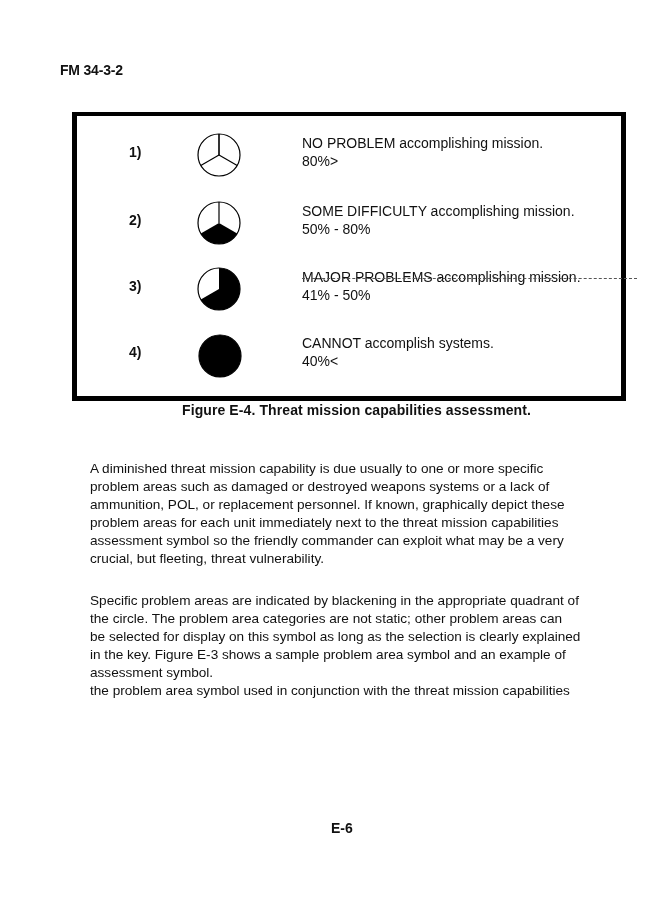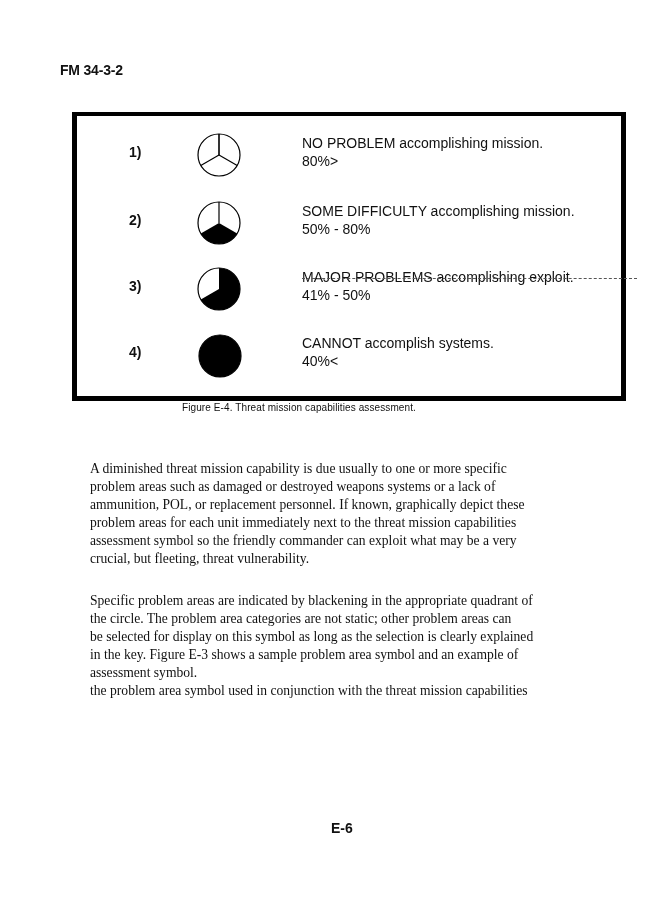--- a/index.html
+++ b/index.html
@@ -32,27 +32,27 @@
       position: absolute; left: 225px; top: 0;
       font-size: 14px; line-height: 18px;
     }
     .row .desc .line { display: block; white-space: nowrap; }
     .underline-line {
       position: absolute; left: 225px; top: 162px; width: 335px; height: 0;
       border-top: 1px dashed #555;
     }
     .caption {
       position: absolute; left: 182px; top: 402px;
-      font-weight: normal; font-size: 10px; letter-spacing: 0.1px;
+      font-weight: bold; font-size: 14px; letter-spacing: 0.1px;
     }
     .paragraph {
       position: absolute; left: 90px; width: 540px;
       font-size: 13.6px; line-height: 18px;
     }
-    .paragraph .line { display: block; white-space: nowrap; font-family: Liberation Serif, serif; }
+    .paragraph .line { display: block; white-space: nowrap; }
     .page-number {
       position: absolute; left: 331px; top: 820px;
       font-weight: bold; font-size: 14px;
     }
   </style>
 </head>
 <body>
 
 <div class="header">FM 34-3-2</div>
 
@@ -85,21 +85,21 @@
     </span>
   </div>
 
   <div class="row" style="top:152px;">
     <span class="num">3)</span>
     <svg class="symbol" viewBox="0 0 48 48">
       <circle cx="24" cy="24" r="21" fill="#fff" stroke="#000" stroke-width="1.2"></circle>
       <path d="M24 24 L24 3 A21 21 0 1 1 5.8 34.5 Z" fill="#000"></path>
     </svg>
     <span class="desc">
-      <span class="line">MAJOR PROBLEMS accomplishing exploit.</span>
+      <span class="line">MAJOR PROBLEMS accomplishing mission.</span>
       <span class="line">41% - 50%</span>
     </span>
   </div>
   <div class="underline-line"></div>
 
   <div class="row" style="top:218px;">
     <span class="num">4)</span>
     <svg class="symbol" viewBox="0 0 48 48" style="left:119px; top:-2px;">
       <circle cx="24" cy="24" r="21" fill="#000" stroke="#000" stroke-width="1.2"></circle>
     </svg>

